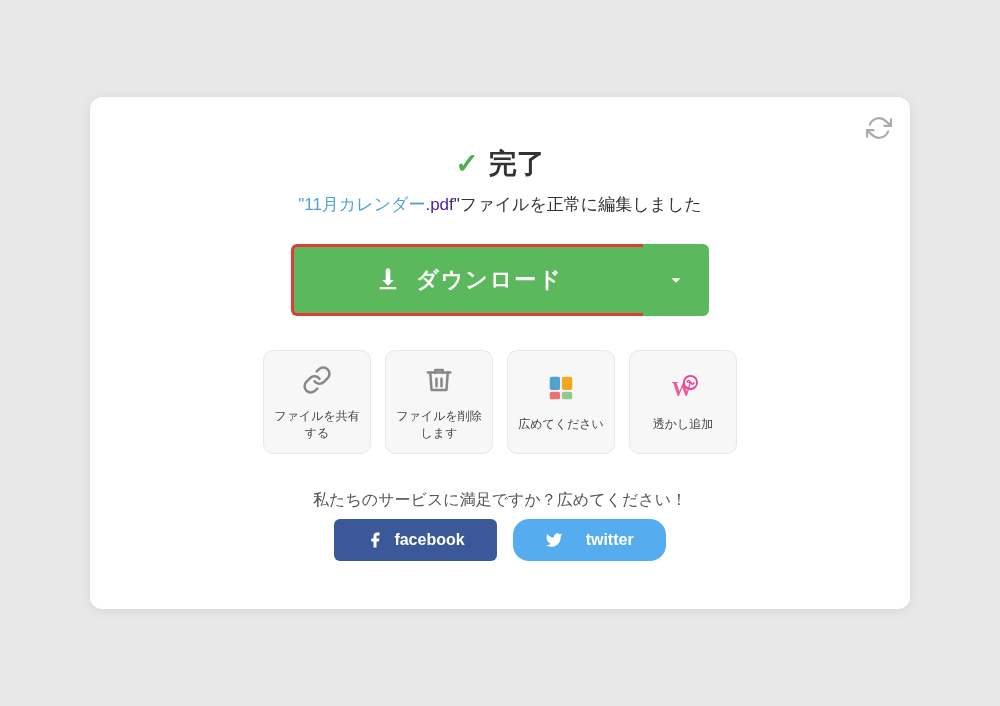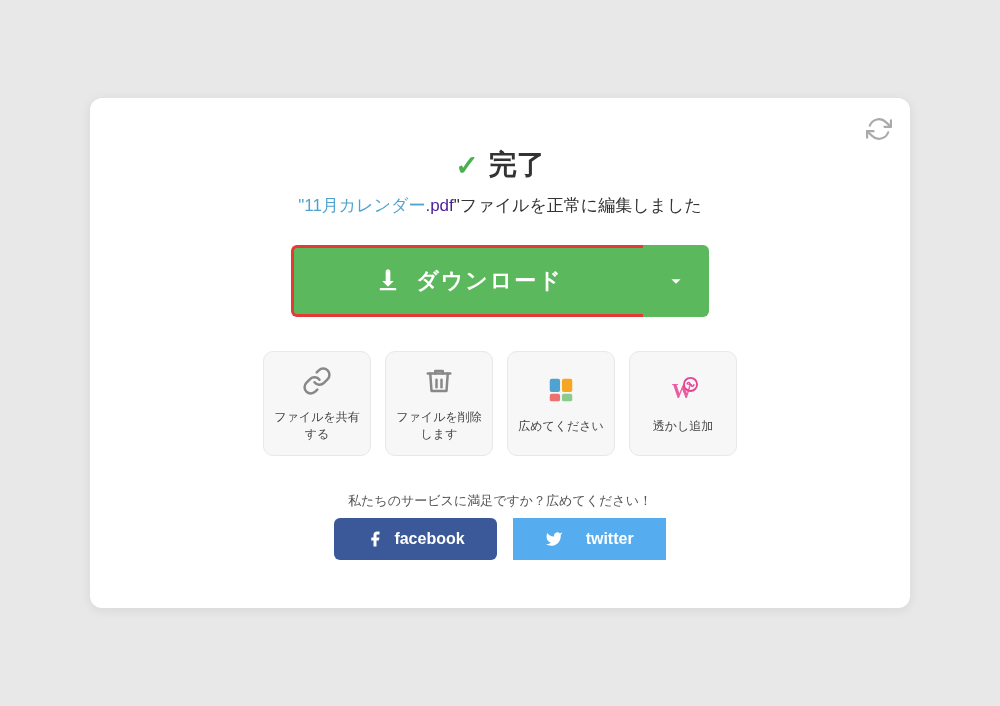--- a/index.html
+++ b/index.html
@@ -119,21 +119,21 @@
     .tool-label {
       font-size: 12px;
       color: #444;
       text-align: center;
       line-height: 1.4;
     }
     .share-section {
       text-align: center;
     }
     .share-text {
-      font-size: 13px;
+      font-size: 16px;
       color: #555;
       margin-bottom: 8px;
     }
     .share-buttons {
       display: flex;
       justify-content: center;
       gap: 16px;
     }
     .fb-btn {
       background: #3b5998;
@@ -145,21 +145,21 @@
       cursor: pointer;
       display: flex;
       align-items: center;
       gap: 10px;
       font-weight: bold;
     }
     .tw-btn {
       background: #55acee;
       color: #fff;
       border: none;
-      border-radius: 0;
+      border-radius: 16px;
       padding: 12px 32px;
       font-size: 16px;
       cursor: pointer;
       display: flex;
       align-items: center;
       gap: 23px;
       font-weight: bold;
     }
 
     

